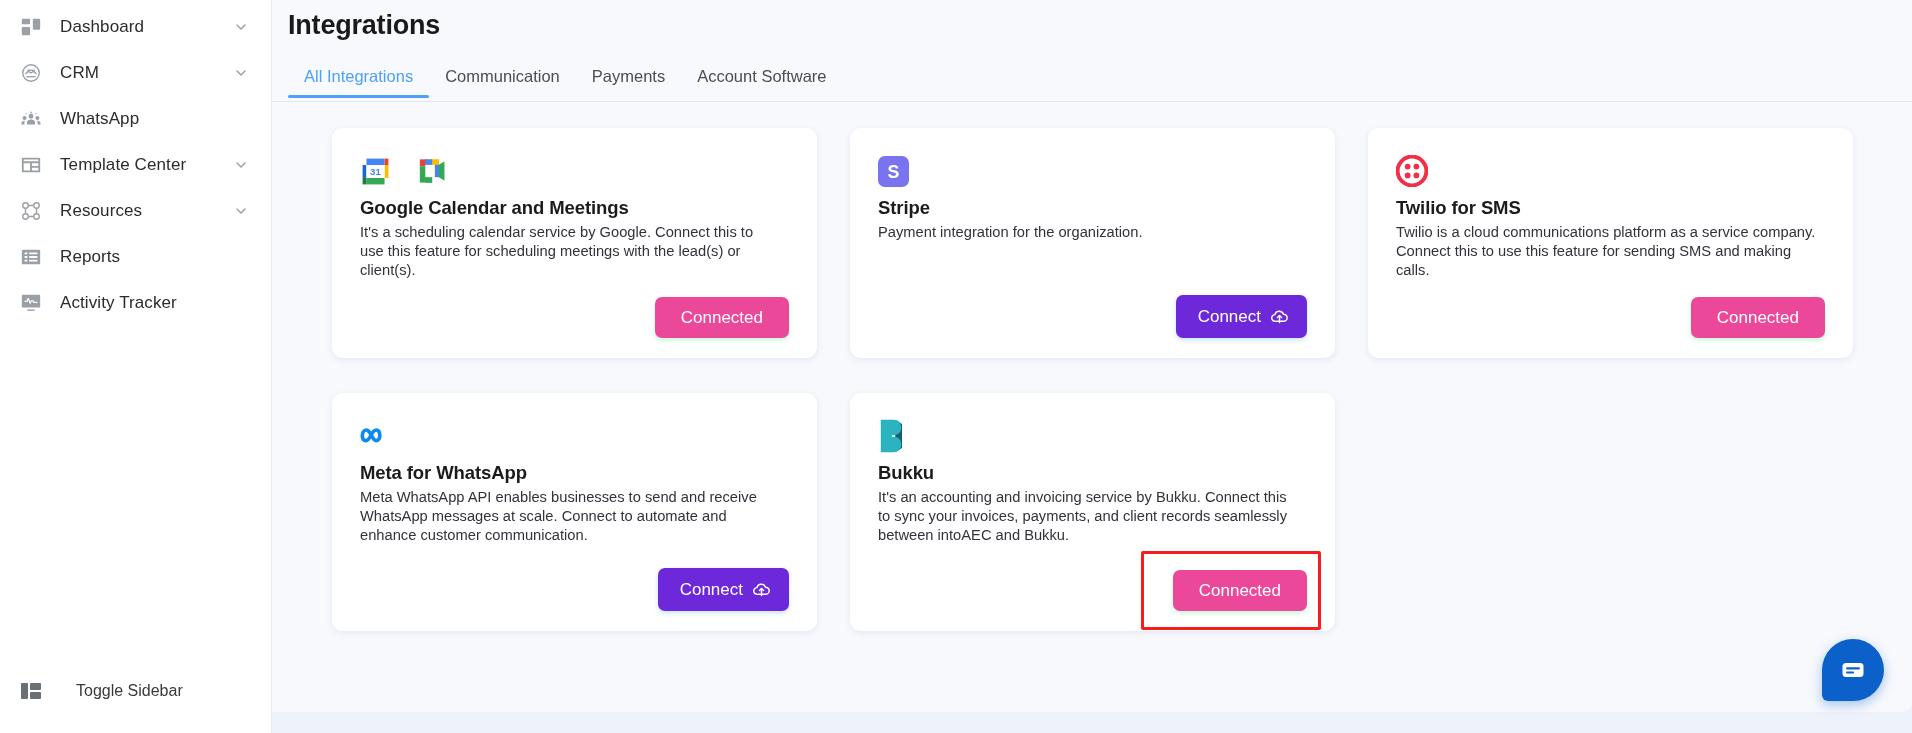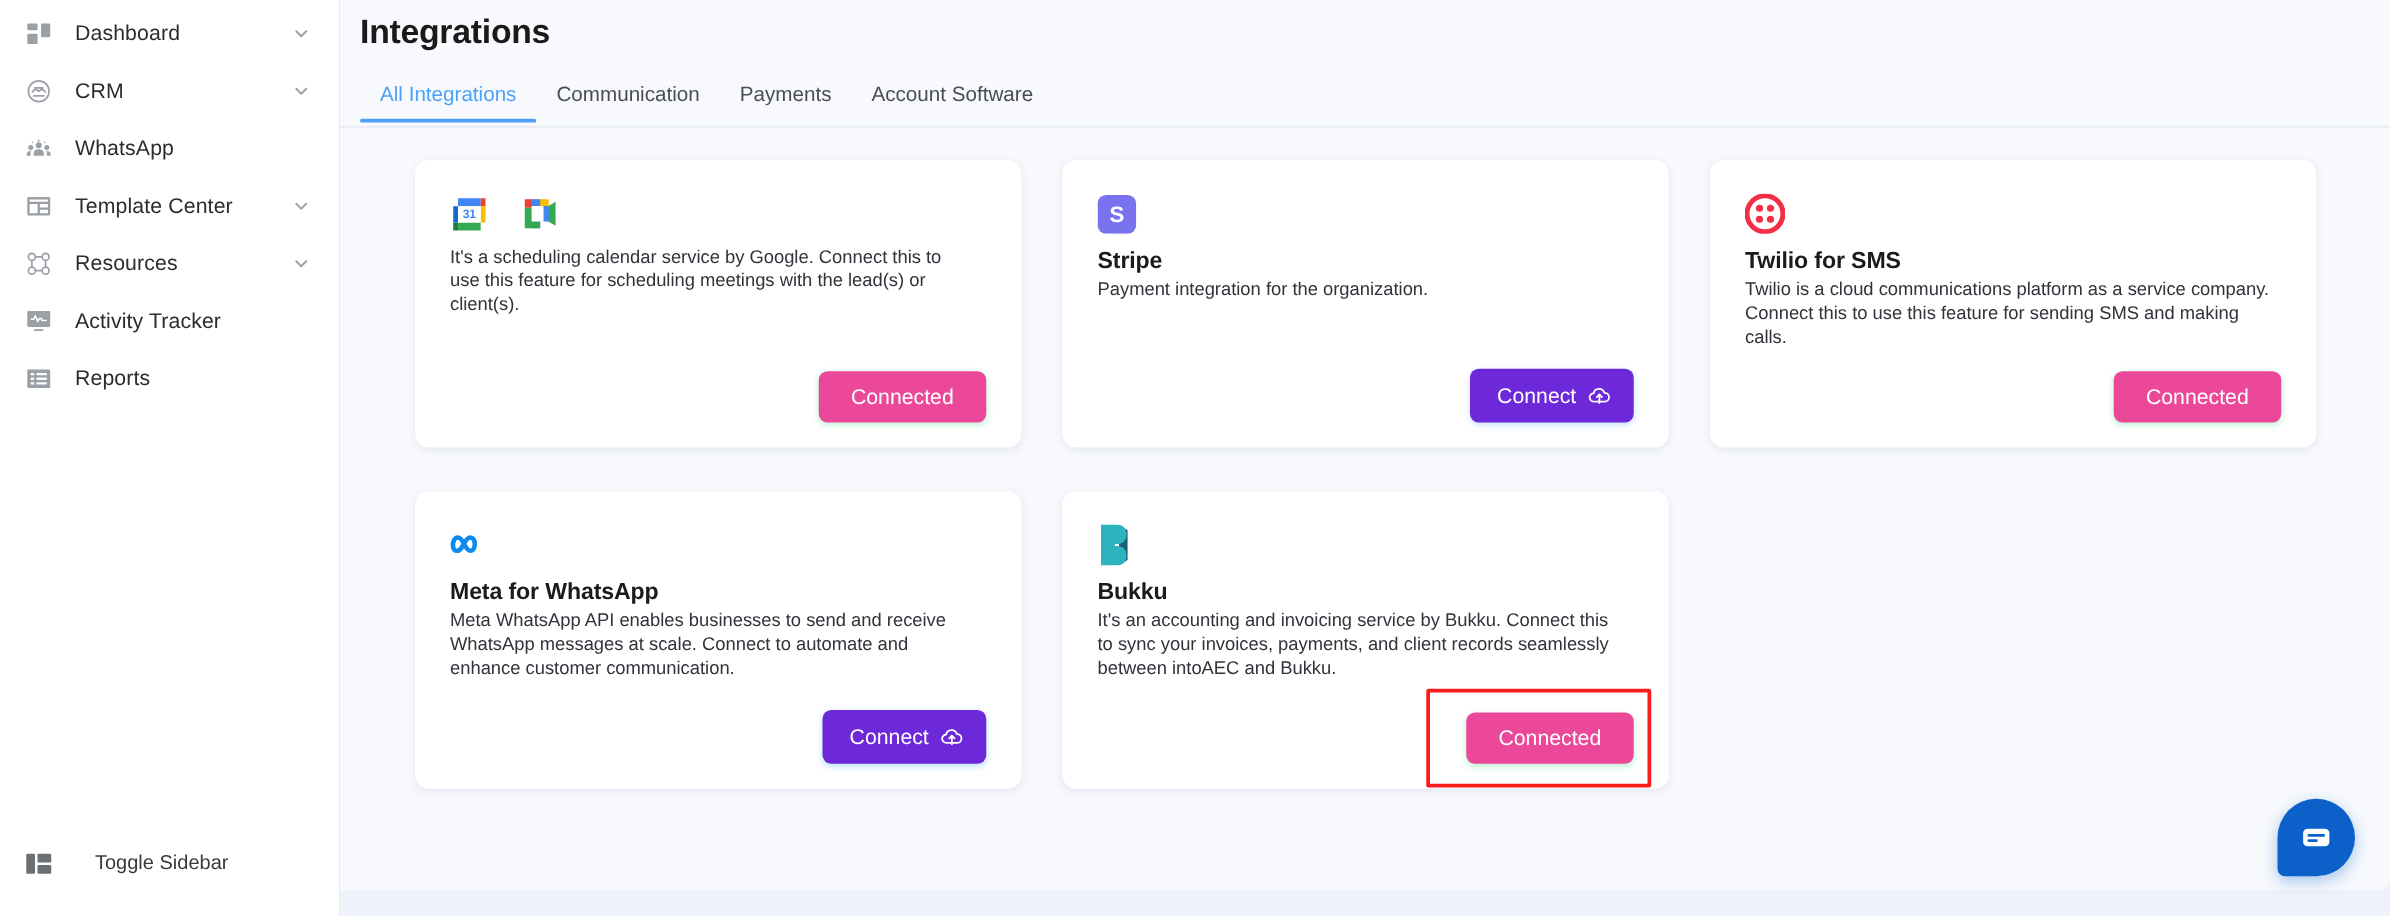--- a/index.html
+++ b/index.html
@@ -325,36 +325,36 @@
         <span class="nav-chevron">
           <svg width="16" height="16" viewBox="0 0 24 24" fill="none" stroke="currentColor" stroke-width="2.2" stroke-linecap="round" stroke-linejoin="round">
               <polyline points="6 9 12 15 18 9"></polyline>
             </svg>
         </span>
       </div>
 
       <div class="nav-item">
         <span class="nav-icon">
           <svg width="22" height="22" viewBox="0 0 24 24" fill="currentColor">
+            <path d="M3 4h18a1 1 0 011 1v14a1 1 0 01-1 1H3a1 1 0 01-1-1V5a1 1 0 011-1zm2 3v2h3V7H5zm5 0v2h9V7h-9zm-5 4v2h3v-2H5zm5 0v2h9v-2h-9zm-5 4v2h3v-2H5zm5 0v2h9v-2h-9z"></path>
+          </svg>
+        </span>
+        <span class="nav-label">Reports</span>
+        <span class="nav-chevron hidden"></span>
+      </div>
+
+      <div class="nav-item">
+        <span class="nav-icon">
+          <svg width="22" height="22" viewBox="0 0 24 24" fill="currentColor">
             <path d="M3 3h18a1 1 0 011 1v12a1 1 0 01-1 1H3a1 1 0 01-1-1V4a1 1 0 011-1z"></path>
             <path d="M8 19h8v1.6H8z"></path>
             <path d="M5.5 10.2h2.2l1.3-3 2.1 5 1.4-2.6h1.6l1 1.8h3.4" fill="none" stroke="#ffffff" stroke-width="1.4" stroke-linecap="round" stroke-linejoin="round"></path>
           </svg>
         </span>
         <span class="nav-label">Activity Tracker</span>
-        <span class="nav-chevron hidden"></span>
-      </div>
-
-      <div class="nav-item">
-        <span class="nav-icon">
-          <svg width="22" height="22" viewBox="0 0 24 24" fill="currentColor">
-            <path d="M3 4h18a1 1 0 011 1v14a1 1 0 01-1 1H3a1 1 0 01-1-1V5a1 1 0 011-1zm2 3v2h3V7H5zm5 0v2h9V7h-9zm-5 4v2h3v-2H5zm5 0v2h9v-2h-9zm-5 4v2h3v-2H5zm5 0v2h9v-2h-9z"></path>
-          </svg>
-        </span>
-        <span class="nav-label">Reports</span>
         <span class="nav-chevron hidden"></span>
       </div>
 
     </nav>
 
     <div class="sidebar-footer">
       <span class="nav-icon">
         <svg width="24" height="24" viewBox="0 0 24 24" fill="currentColor">
           <rect x="2" y="4" width="7" height="16" rx="1"></rect>
           <rect x="11" y="4" width="11" height="7" rx="1"></rect>
@@ -398,20 +398,21 @@
                 <path fill="#fbbc04" d="M12 2h20v12H22z"></path>
                 <path fill="#ea4335" d="M4 2h10v10H4z"></path>
                 <path fill="#4285f4" d="M12 2h10v34H12z"></path>
                 <path fill="#34a853" d="M4 12h18v24H4z"></path>
                 <path fill="#ffffff" d="M12 10h14v18H12z"></path>
                 <path fill="#34a853" d="M28 12l12-7v28l-12-7z"></path>
                 <path fill="#4285f4" d="M26 10h6v18h-6z"></path>
               </svg>
             </span>
           </div>
+          <div class="card-title">Google Calendar and Meetings</div>
           <div class="card-desc">It's a scheduling calendar service by Google. Connect this to use this feature for scheduling meetings with the lead(s) or client(s).</div>
           <div class="card-action">
             <button class="btn btn-connected">
               <span>Connected</span>
             </button>
           </div>
         </div>
 
         <div class="card row1">
           <div class="card-logos">

